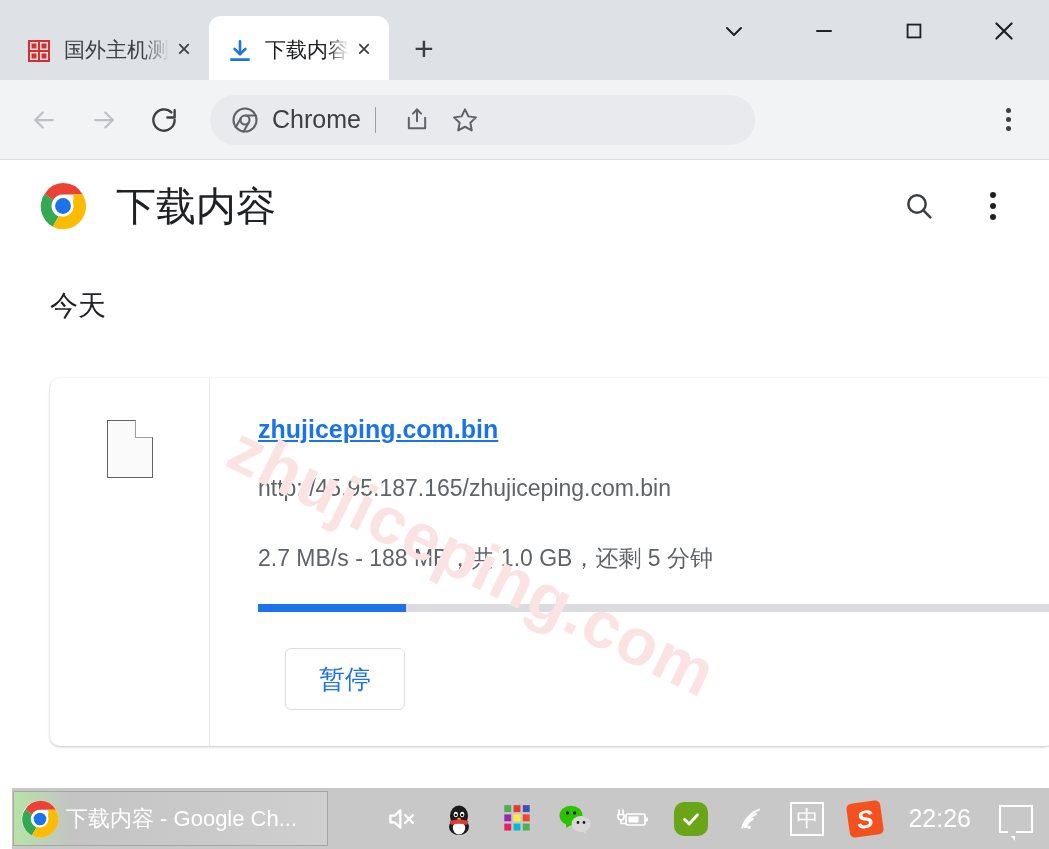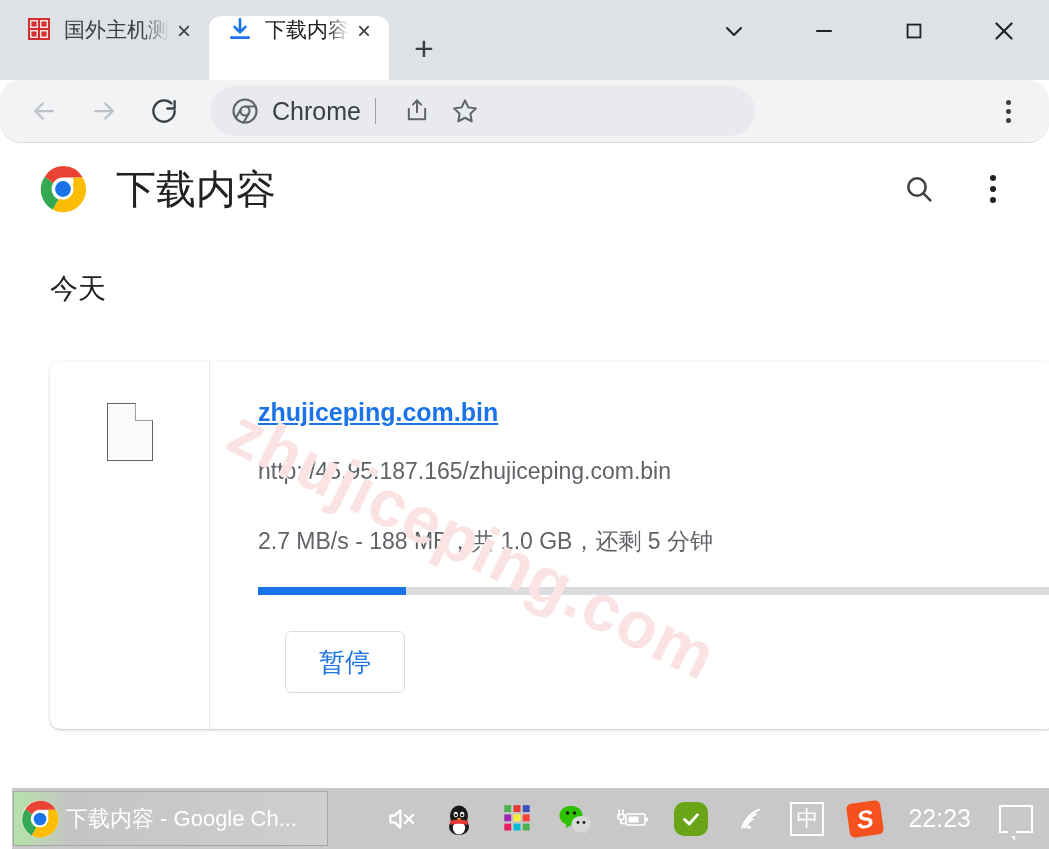--- a/index.html
+++ b/index.html
@@ -24,22 +24,22 @@
     height: 80px;
     background: #dee1e6;
     display: flex;
     align-items: flex-end;
     padding-left: 8px;
   }
   .tab {
     position: relative;
     height: 64px;
     display: flex;
-    align-items: flex-start;
-    padding: 0 10px 0 18px;
+    align-items: flex-end;
+    padding: 0 10px 16px 18px;
     border-radius: 12px 12px 0 0;
     min-width: 180px;
     max-width: 250px;
   }
   .tab.inactive { background: transparent; }
   .tab.active { background: #ffffff; }
   .tab-favicon {
     width: 26px; height: 26px;
     flex: 0 0 26px;
     display: flex; align-items: center; justify-content: center;
@@ -82,27 +82,26 @@
   }
   .wc-btn {
     width: 90px; height: 62px;
     display: flex; align-items: center; justify-content: center;
     color: #202124;
   }
   .wc-btn svg { display: block; }
 
   
   #toolbar {
-    height: 63px;
+    height: 80px;
     background: #f1f3f4;
     display: flex;
     align-items: center;
     padding: 0 18px;
     border-bottom: 1px solid #dadce0;
-    border-radius: 21px;
   }
   .nav-btn {
     width: 52px; height: 52px;
     display: flex; align-items: center; justify-content: center;
     margin-right: 8px;
   }
   #omnibox {
     flex: 1 1 auto;
     height: 50px;
     background: #e8eaed;
@@ -669,20 +668,20 @@
     </div>
 
     <div class="tray-icon">
       <span class="ime-badge">中</span>
     </div>
 
     <div class="tray-icon">
       <span class="sogou-badge">S</span>
     </div>
 
-    <div id="tray-clock">22:23</div>
+    <div id="tray-clock">22:26</div>
 
     <div class="tray-icon">
       <span class="notif-box"></span>
     </div>
 
   </div>
 </div>
 
 </body></html>

